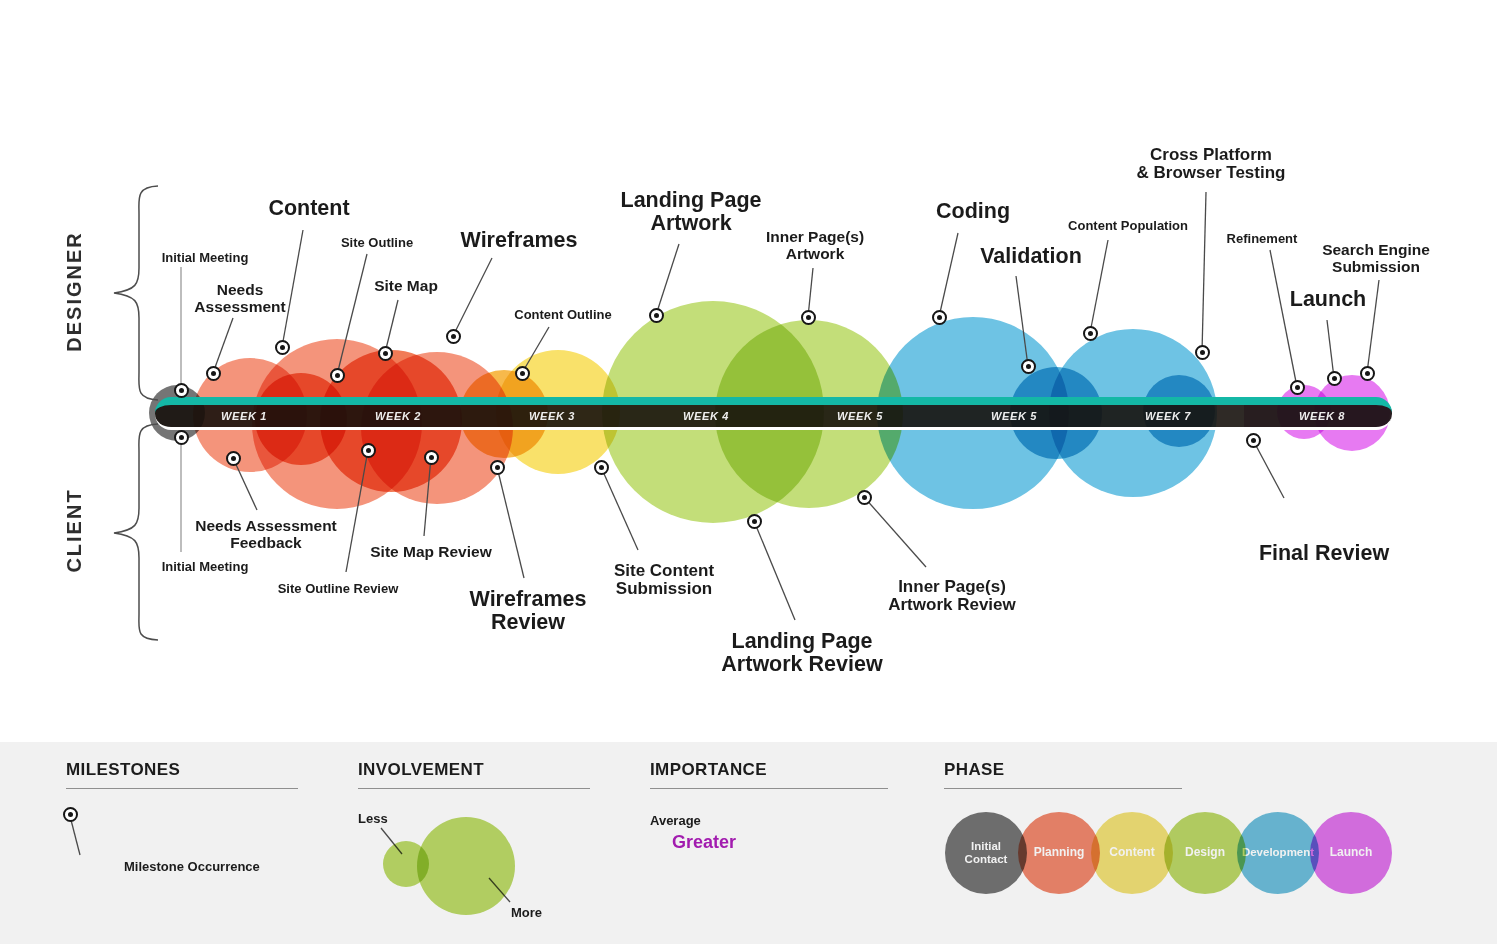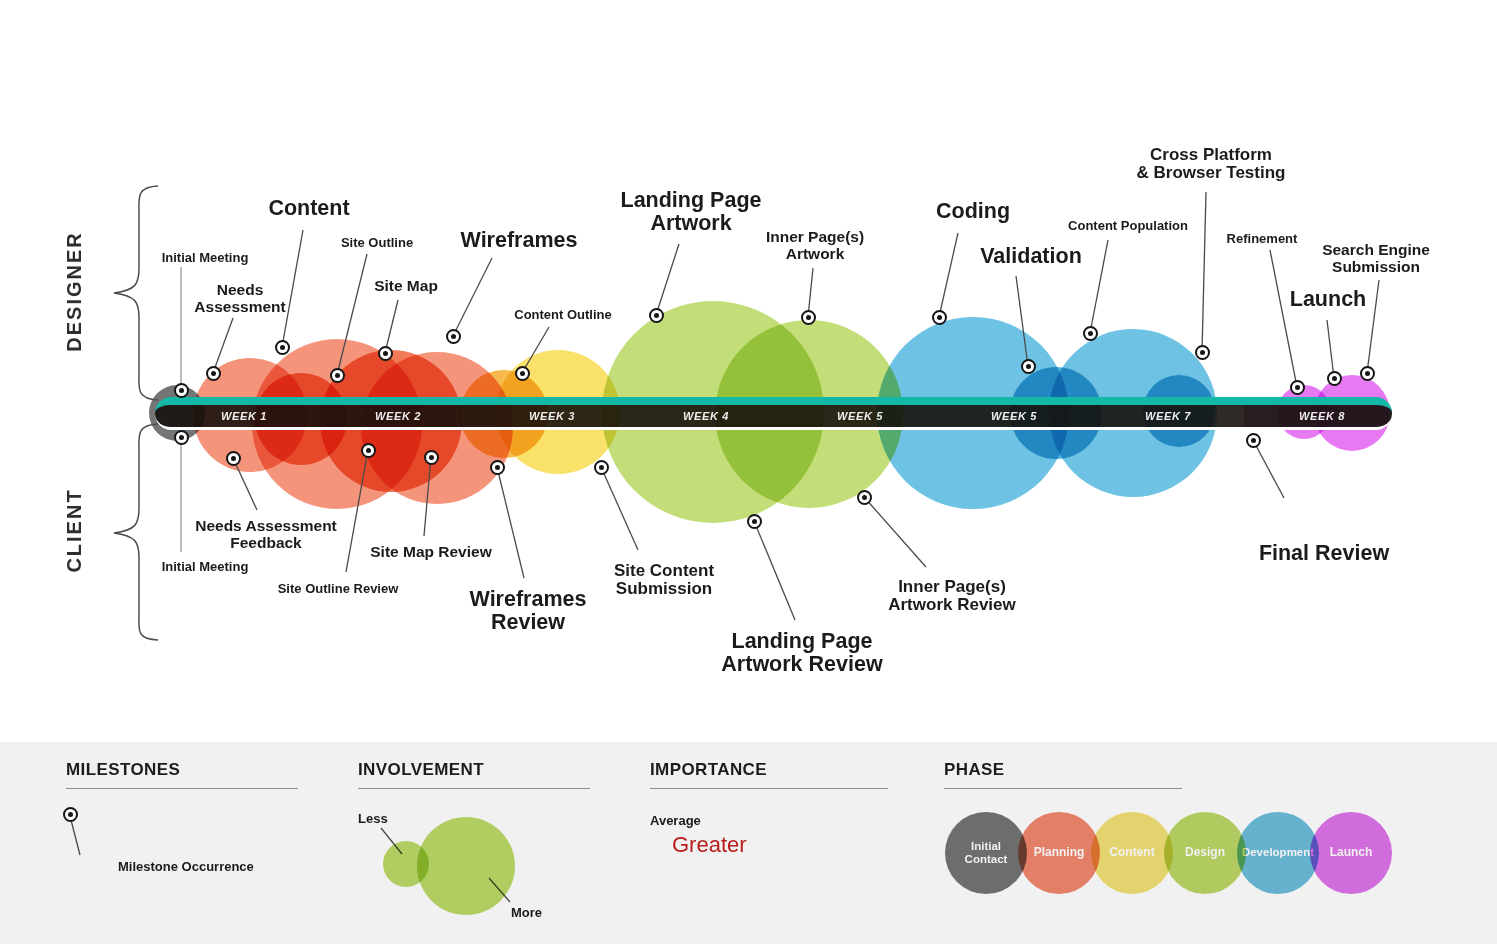--- a/index.html
+++ b/index.html
@@ -26,21 +26,21 @@
   .dot i{position:absolute;left:50%;top:50%;width:5px;height:5px;margin:-2.5px 0 0 -2.5px;
          border-radius:50%;background:#161616;}
   .ms{position:absolute;transform:translateX(-50%);text-align:center;color:#1b1b1b;font-weight:700;
       white-space:pre-line;line-height:1.08;z-index:6;}
   .ms.s{font-size:13px;}  .ms.m{font-size:15.5px;} .ms.l{font-size:17px;} .ms.xl{font-size:21.5px;}
   
   #legend{position:absolute;left:0;top:742px;width:1497px;height:202px;background:#f1f1f1;z-index:7;}
   .lg-head{position:absolute;top:18px;font-size:17px;font-weight:700;color:#1c1c1c;letter-spacing:0.4px;}
   .lg-rule{position:absolute;top:46px;height:1px;background:#8f8f8f;}
   .lg-small{position:absolute;font-size:13px;font-weight:700;color:#1b1b1b;}
-  #imp-greater{position:absolute;font-size:22px;font-weight:400;color:#b91c1c;}
+  #imp-greater{position:absolute;font-size:18px;font-weight:700;color:#a21caf;}
   #legend svg{position:absolute;left:0;top:0;pointer-events:none;}
   .ph-circle{position:absolute;border-radius:50%;mix-blend-mode:multiply;display:flex;
              align-items:center;justify-content:center;text-align:center;color:#fff;
              font-weight:700;font-size:12px;line-height:1.15;white-space:pre-line;}
   .lgc{position:absolute;border-radius:50%;mix-blend-mode:multiply;}
 </style>
 </head>
 <body>
 
 <div id="stage">
@@ -229,21 +229,21 @@
       <line x1="71" y1="78" x2="80" y2="113" stroke="#4a4a4a" stroke-width="1.3"></line>
       <line x1="381" y1="86" x2="402" y2="112" stroke="#4a4a4a" stroke-width="1.3"></line>
       <line x1="489" y1="136" x2="510" y2="160" stroke="#4a4a4a" stroke-width="1.3"></line>
     </svg>
 
     <div class="lg-head" style="left:66px;">MILESTONES</div>
     <div class="lg-rule" style="left:66px;width:232px;"></div>
     <div class="dot" style="left:63px;top:65px;">
         <i></i>
       </div>
-    <div class="lg-small" style="left:82px;top:117px;padding-left:36px;">Milestone Occurrence</div>
+    <div class="lg-small" style="left:88px;top:117px;padding-left:36px;">Milestone Occurrence</div>
 
     <div class="lg-head" style="left:358px;">INVOLVEMENT</div>
     <div class="lg-rule" style="left:358px;width:232px;"></div>
     <div class="lg-small" style="left:358px;top:69px;">Less</div>
     <div id="inv-circles">
         <div class="lgc" style="left: 383px; top: 99px; width: 46px; height: 46px; background: rgb(175, 211, 76); opacity: 0.85;"></div>
         <div class="lgc" style="left: 417px; top: 75px; width: 98px; height: 98px; background: rgb(175, 211, 76); opacity: 0.85;"></div>
       </div>
     <div class="lg-small" style="left:511px;top:163px;">More</div>
 

